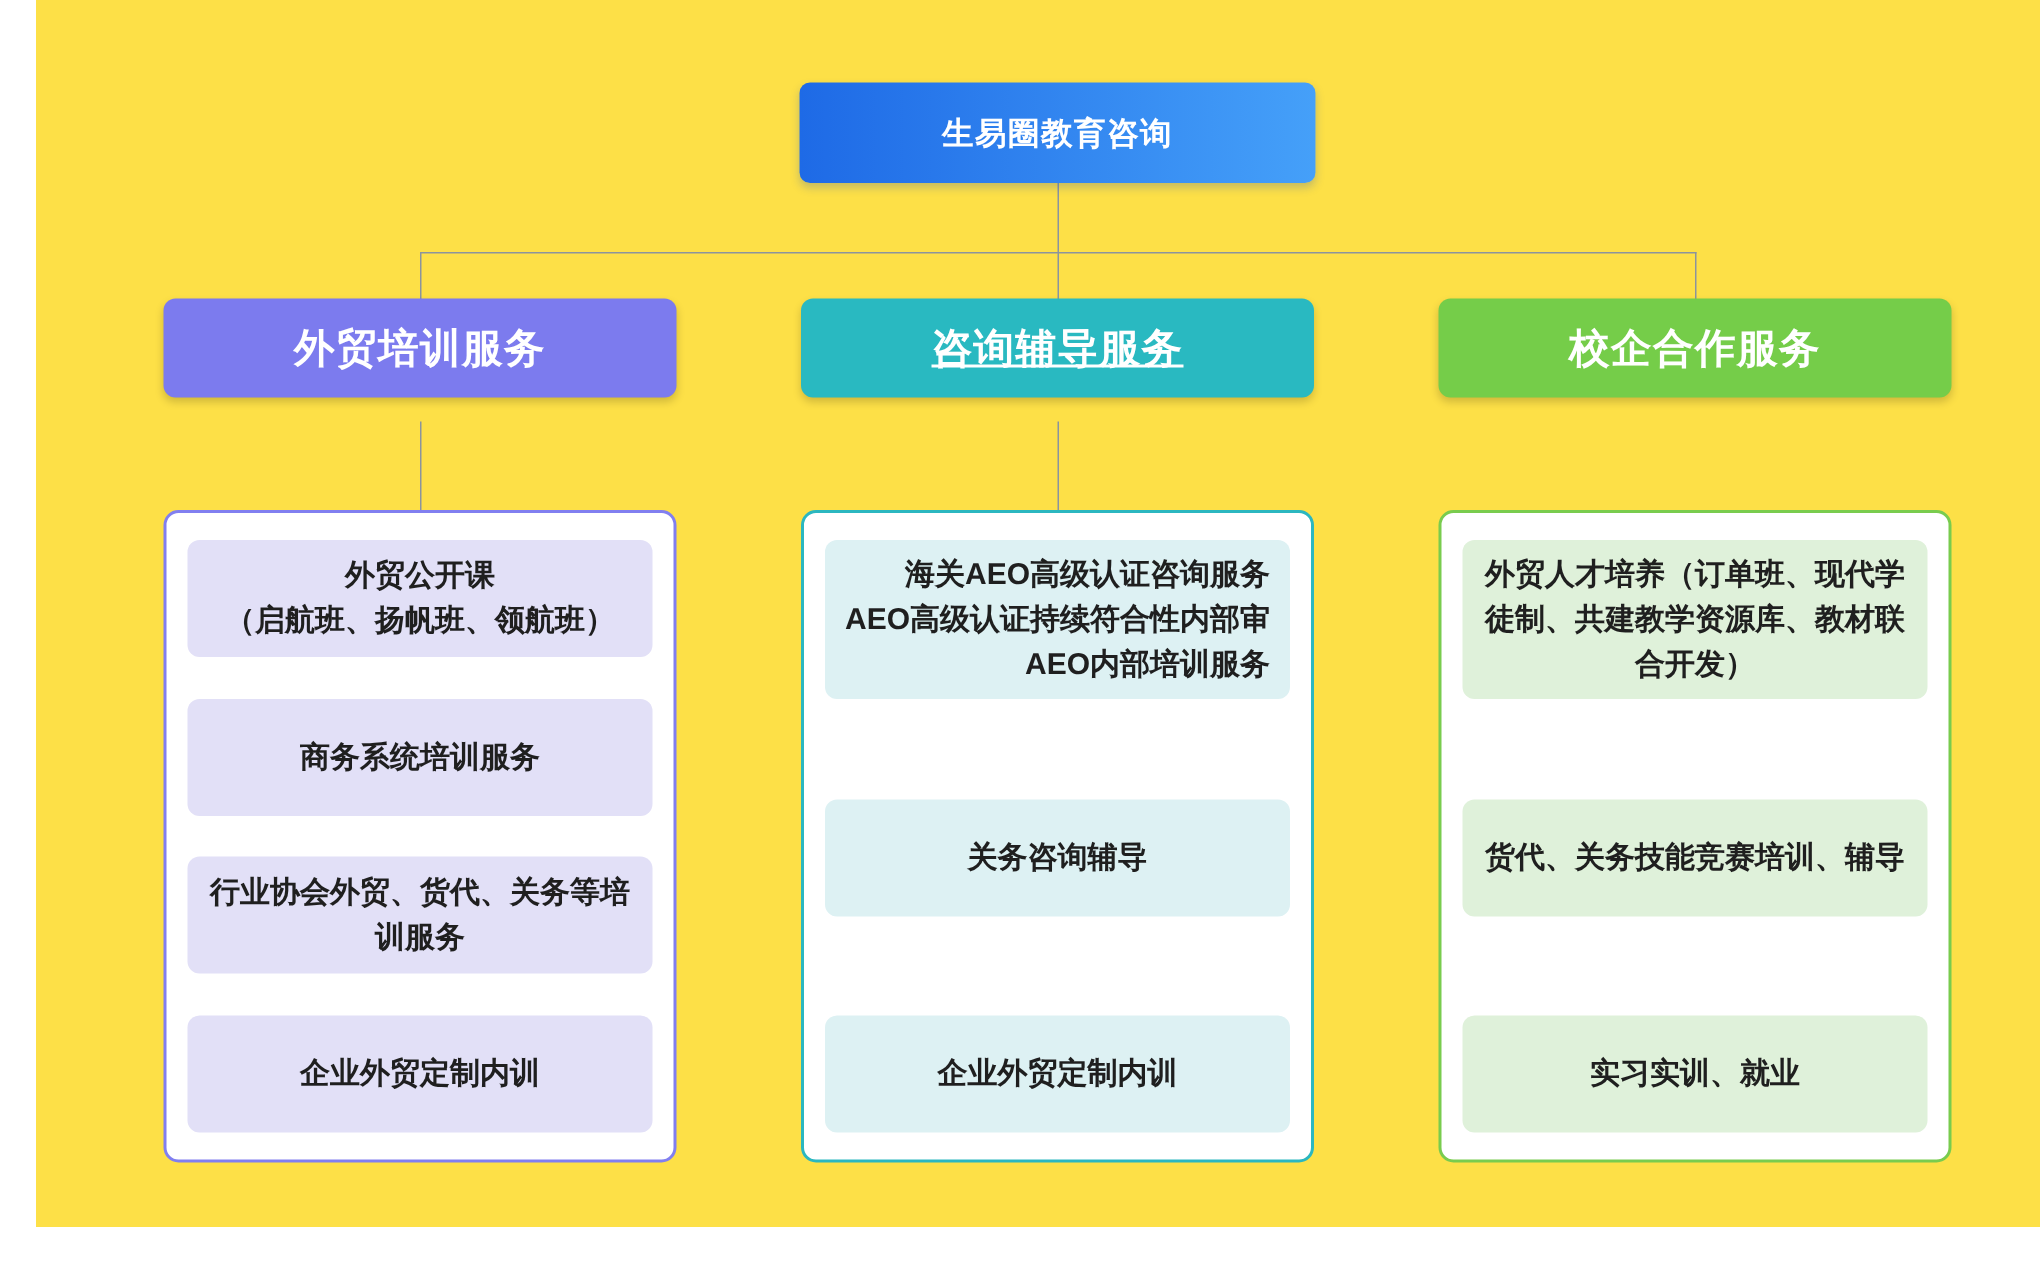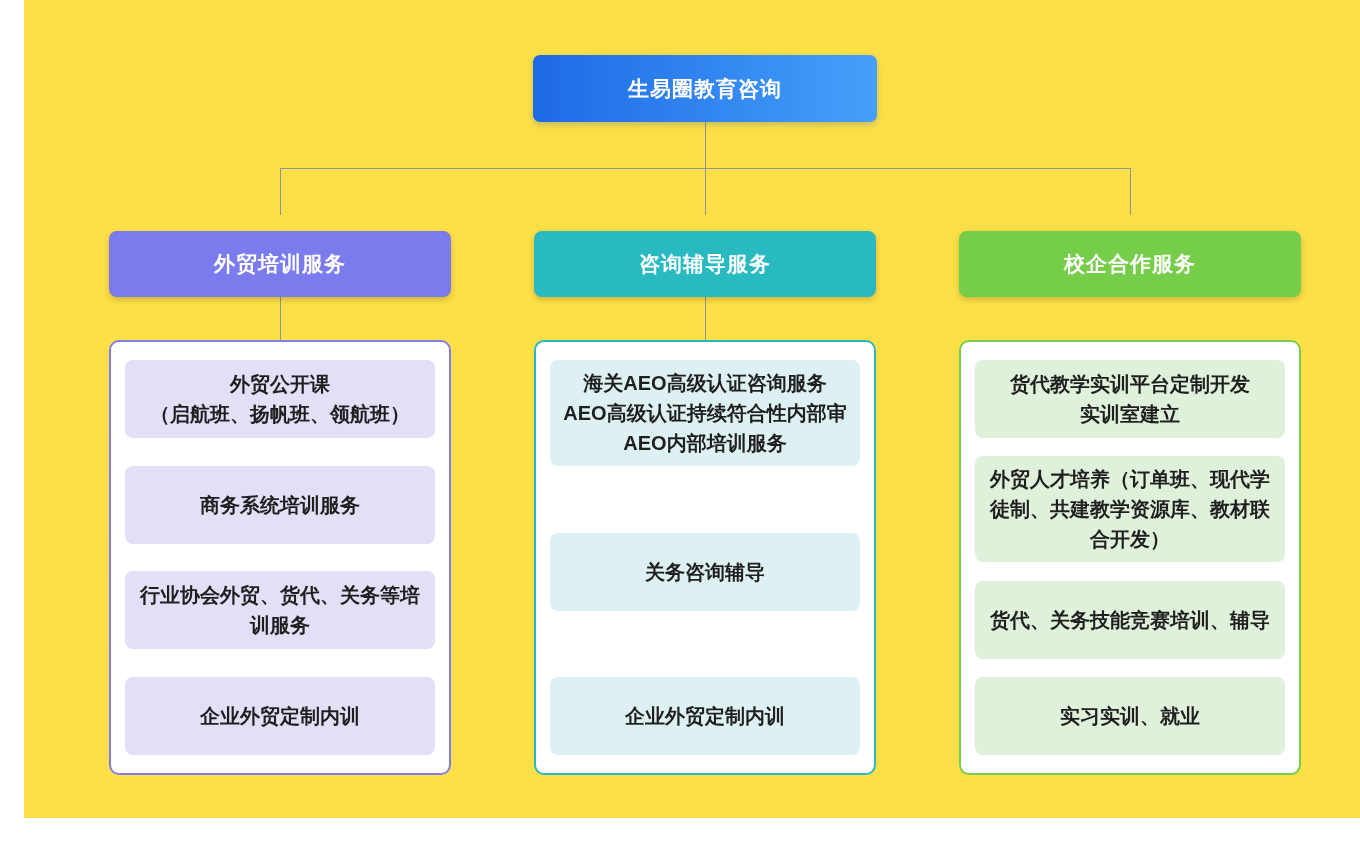--- a/index.html
+++ b/index.html
@@ -31,29 +31,29 @@
     align-items: center;
     justify-content: center;
     color: #ffffff;
     font-size: 21px;
     font-weight: bold;
     box-shadow: 0 3px 6px rgba(30, 80, 180, 0.25);
     letter-spacing: 1px;
   }
   .branch-header {
     position: absolute;
-    top: 231px;
+    top: 199px;
     width: 342px;
     height: 66px;
     border-radius: 8px;
     display: flex;
     align-items: center;
     justify-content: center;
     color: #ffffff;
-    font-size: 21px;
+    font-size: 27px;
     font-weight: bold;
     box-shadow: 0 3px 6px rgba(0, 0, 0, 0.18);
     letter-spacing: 1px;
     text-align: center;
   }
   .branch-container {
     position: absolute;
     top: 340px;
     width: 342px;
     height: 435px;
@@ -102,31 +102,29 @@
 
   <div class="branch-header col-1" style="background: rgb(124, 123, 238);">外贸培训服务</div>
   <div class="branch-container col-1" style="border-color: rgb(129, 127, 240);">
     <div class="service-item" style="background: rgb(226, 224, 247);">外贸公开课
 （启航班、扬帆班、领航班）</div>
     <div class="service-item" style="background: rgb(226, 224, 247);">商务系统培训服务</div>
     <div class="service-item" style="background: rgb(226, 224, 247);">行业协会外贸、货代、关务等培训服务</div>
     <div class="service-item" style="background: rgb(226, 224, 247);">企业外贸定制内训</div>
   </div>
 
-  <div class="branch-header col-2" style="background: rgb(41, 185, 193);">咨询辅导服务</div>
+  <div class="branch-header col-2" style="background: rgb(41, 185, 193); text-decoration: underline;">咨询辅导服务</div>
   <div class="branch-container col-2" style="border-color: rgb(43, 183, 192);">
-    <div class="service-item" style="background: rgb(221, 241, 243);">海关AEO高级认证咨询服务
+    <div class="service-item" style="background: rgb(221, 241, 243); text-align: right;">海关AEO高级认证咨询服务
 AEO高级认证持续符合性内部审
 AEO内部培训服务</div>
     <div class="service-item" style="background: rgb(221, 241, 243);">关务咨询辅导</div>
     <div class="service-item" style="background: rgb(221, 241, 243);">企业外贸定制内训</div>
   </div>
 
   <div class="branch-header col-3" style="background: rgb(117, 205, 73);">校企合作服务</div>
   <div class="branch-container col-3" style="border-color: rgb(121, 204, 78);">
-    <div class="service-item" style="background: rgb(223, 241, 218);">货代教学实训平台定制开发
-实训室建立</div>
     <div class="service-item" style="background: rgb(223, 241, 218); text-align: center;">外贸人才培养（订单班、现代学徒制、共建教学资源库、教材联合开发）</div>
     <div class="service-item" style="background: rgb(223, 241, 218);">货代、关务技能竞赛培训、辅导</div>
     <div class="service-item" style="background: rgb(223, 241, 218);">实习实训、就业</div>
   </div>
 
 </div>
 
 </body></html>

